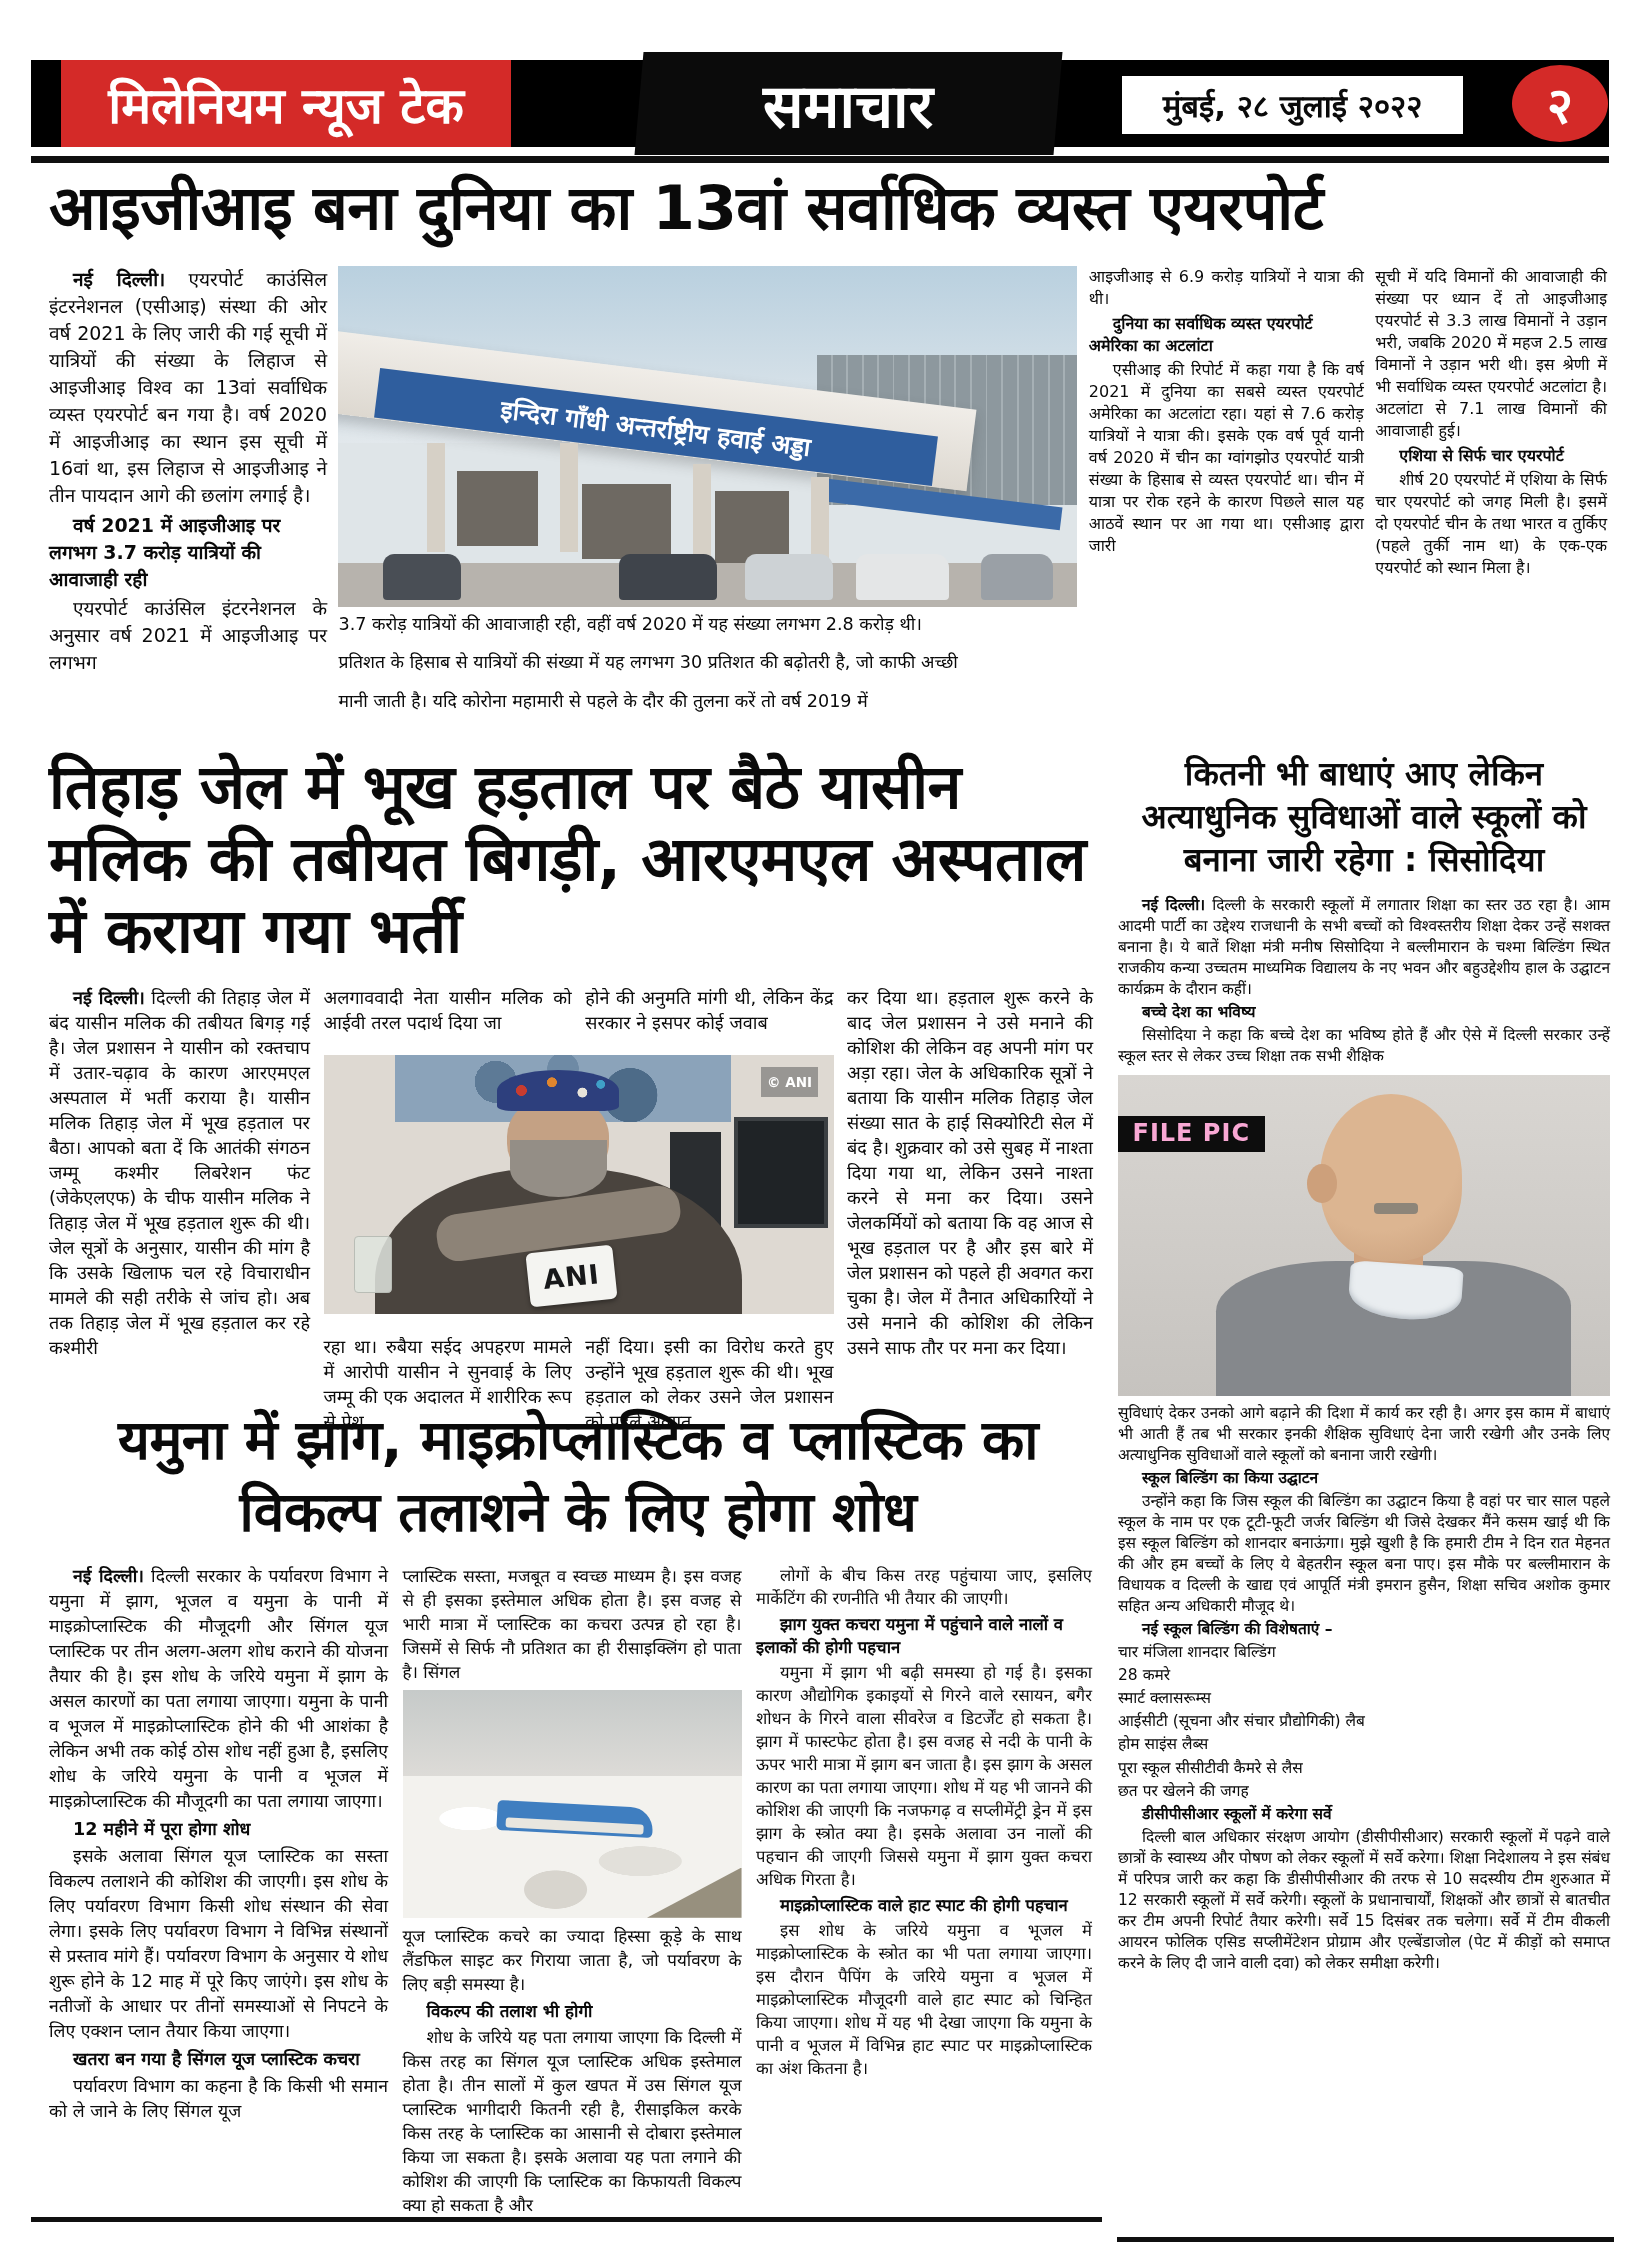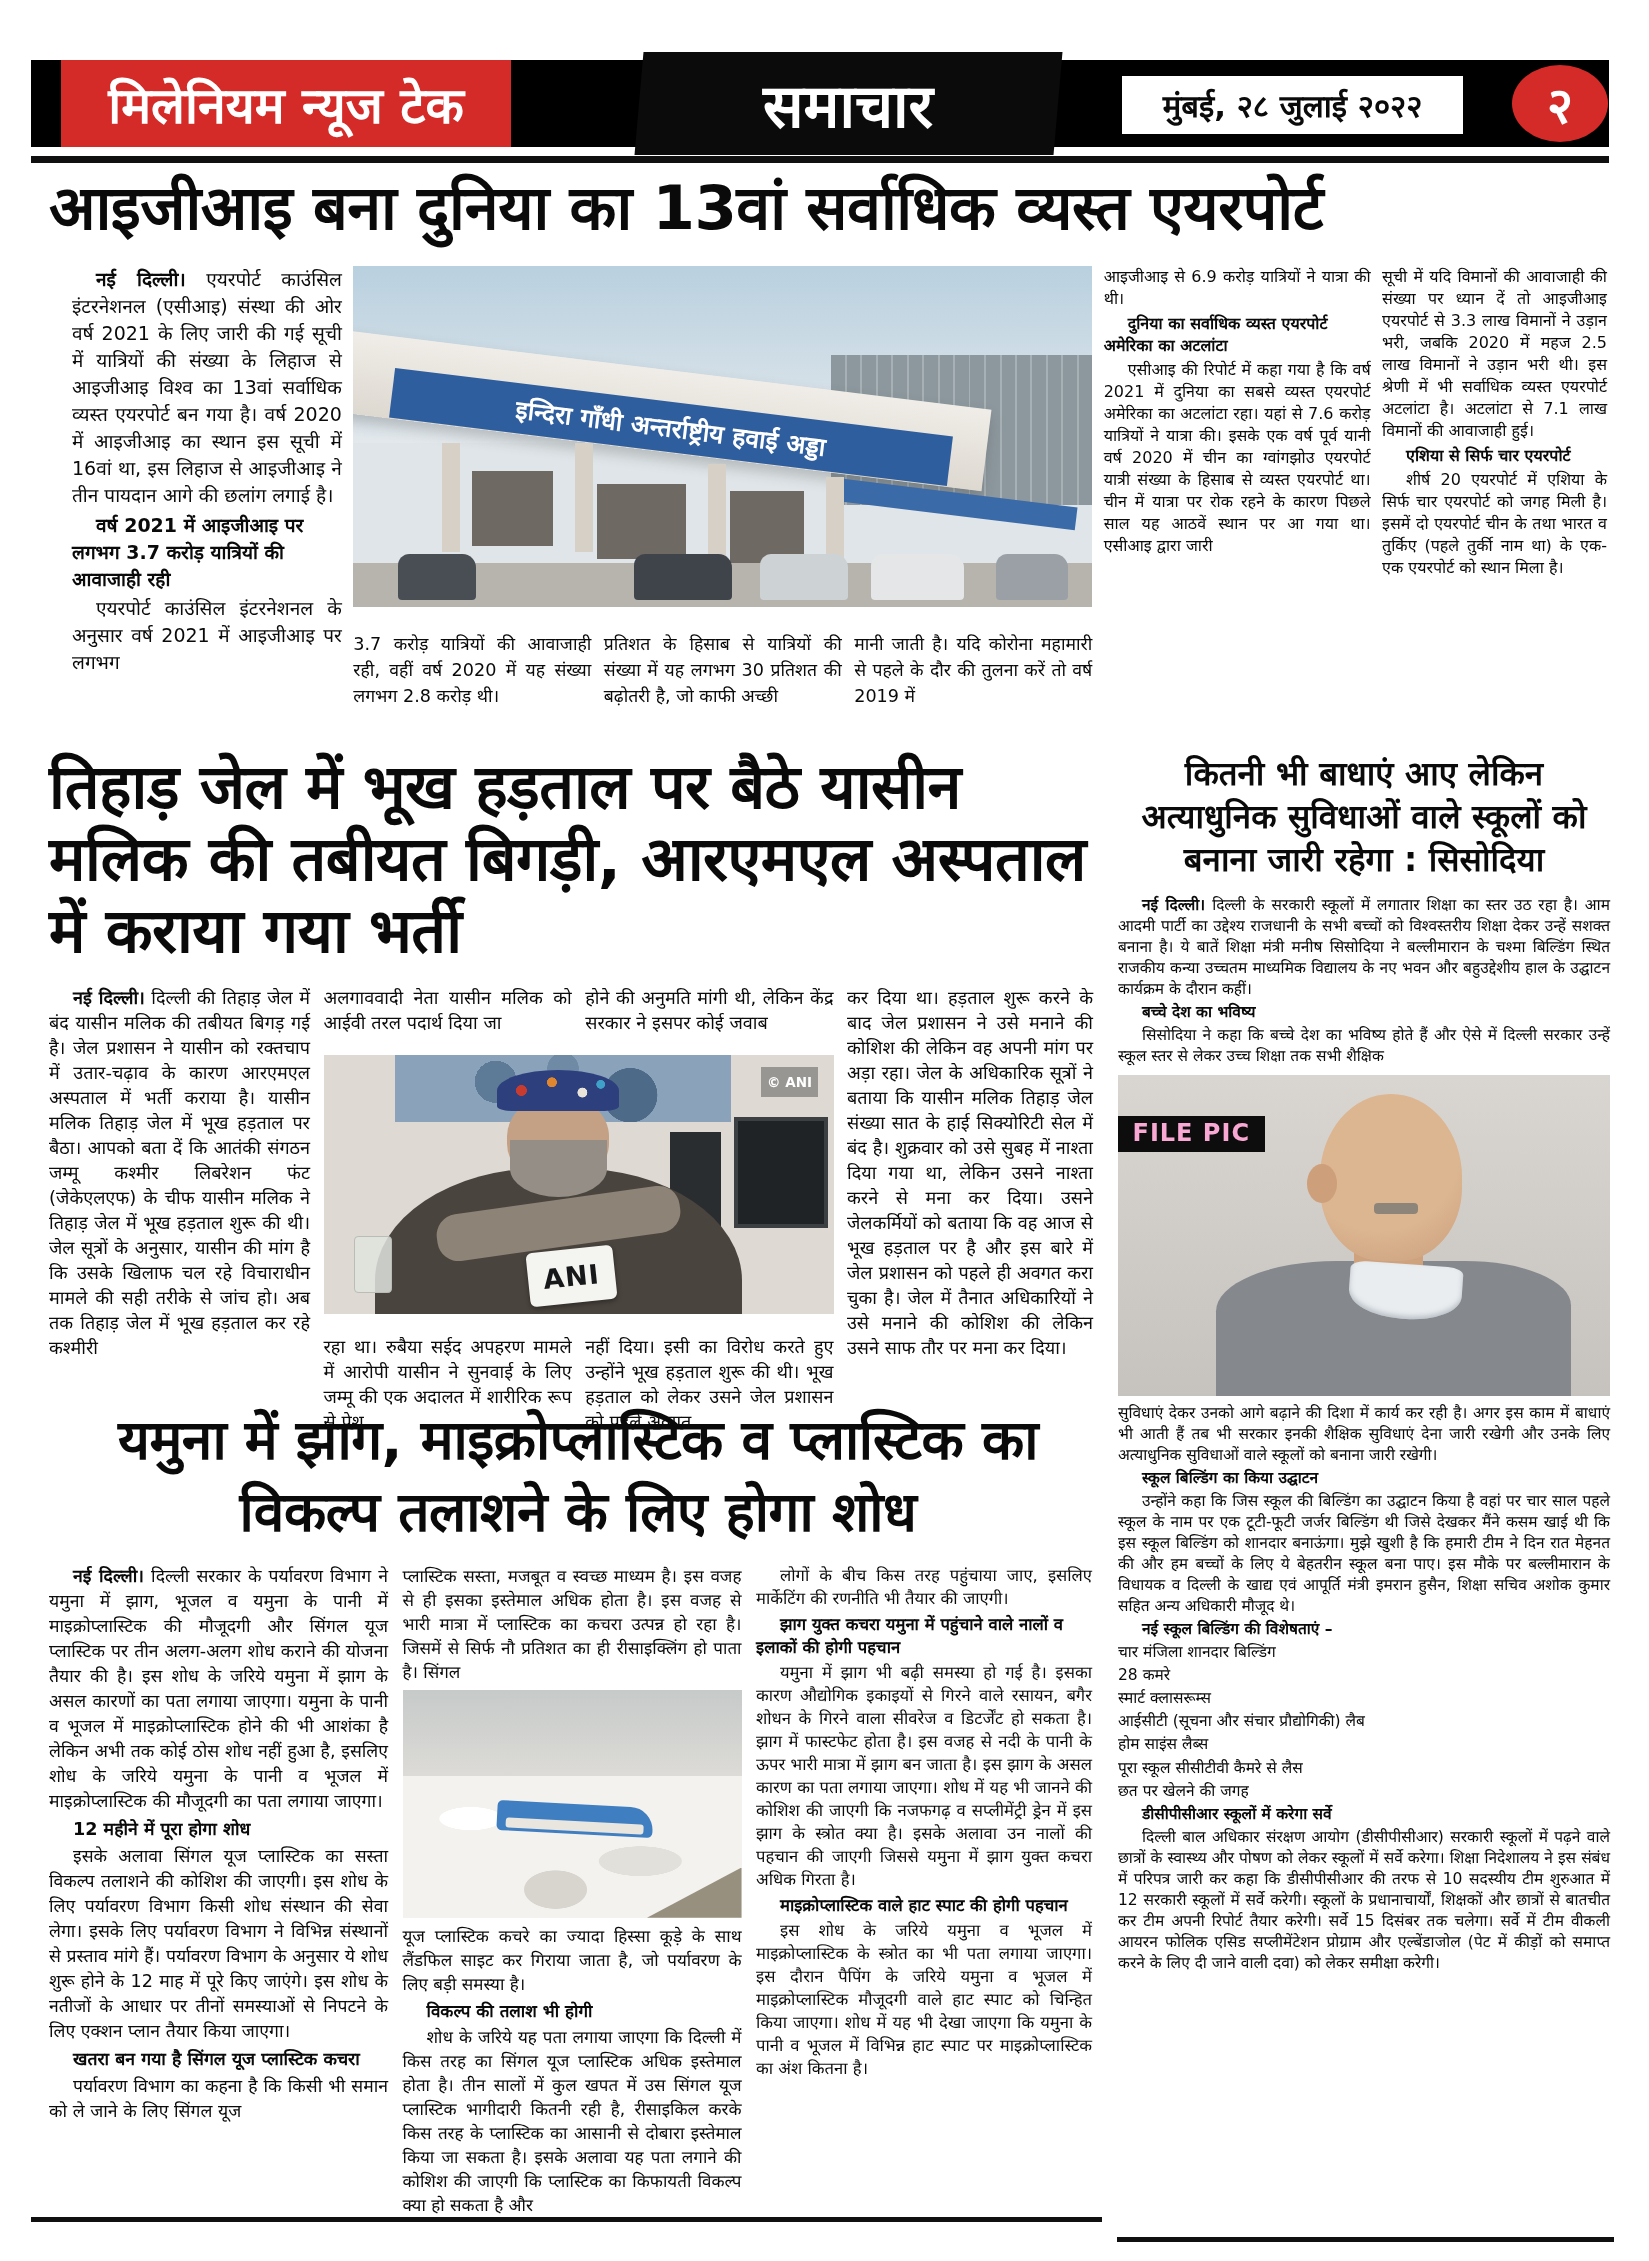--- a/index.html
+++ b/index.html
@@ -29,23 +29,23 @@
   .body-p{margin:0 0 3.1px 0;text-align:justify;}
   .indent{text-indent:24px;}
   .dl{font-weight:800;}
   .sub{font-weight:800;text-align:left;margin:2.1px 0;}
   .cols{display:flex;}
 
   
   #a1{left:49px;top:172px;width:1558px;}
   #a1 .hline{font-size:61px;white-space:nowrap;}
   #a1-body{margin-top:22px;display:flex;gap:11.4px;}
-  #a1-c1{width:282px;font-size:19px;line-height:27px;margin-left:23px;}
+  #a1-c1{width:282px;font-size:19px;line-height:27px;}
   #a1-mid{width:739px;}
-  #a1-cap{display:flex;gap:12.4px;margin-top:24px;font-size:17.6px;line-height:26px;}
+  #a1-cap{display:flex;gap:12.4px;margin-top:4px;font-size:17.6px;line-height:26px;flex-direction:column;}
   #a1-cap>div{flex:1;text-align:justify;}
   #a1-c4{width:279px;font-size:16px;line-height:22px;}
   #a1-c5{width:235px;font-size:16px;line-height:22px;}
 
   
   #airport-photo{position:relative;width:739px;height:341px;overflow:hidden;background:#dfe5e8;}
   #ap-sky{position:absolute;left:0;top:0;width:100%;height:52%;background:linear-gradient(#b9d0df,#e2e8ec);}
   #ap-bldg{position:absolute;right:-5.2px;top:26%;width:36%;height:44%;background:repeating-linear-gradient(90deg,#8d989e 0 13.5px,#a6b0b5 13.5px 15.5px);}
   #ap-canopy{position:absolute;left:-6%;top:30%;width:92%;height:24%;background:linear-gradient(#f0ede8,#ddd8d0);transform:rotate(7deg);box-shadow:0 7.2px 12.4px rgba(60,60,60,.25);}
   #ap-banner{position:absolute;left:5%;top:40%;width:76%;height:50px;background:#2f5e9e;transform:rotate(7deg);display:flex;align-items:center;justify-content:center;}

